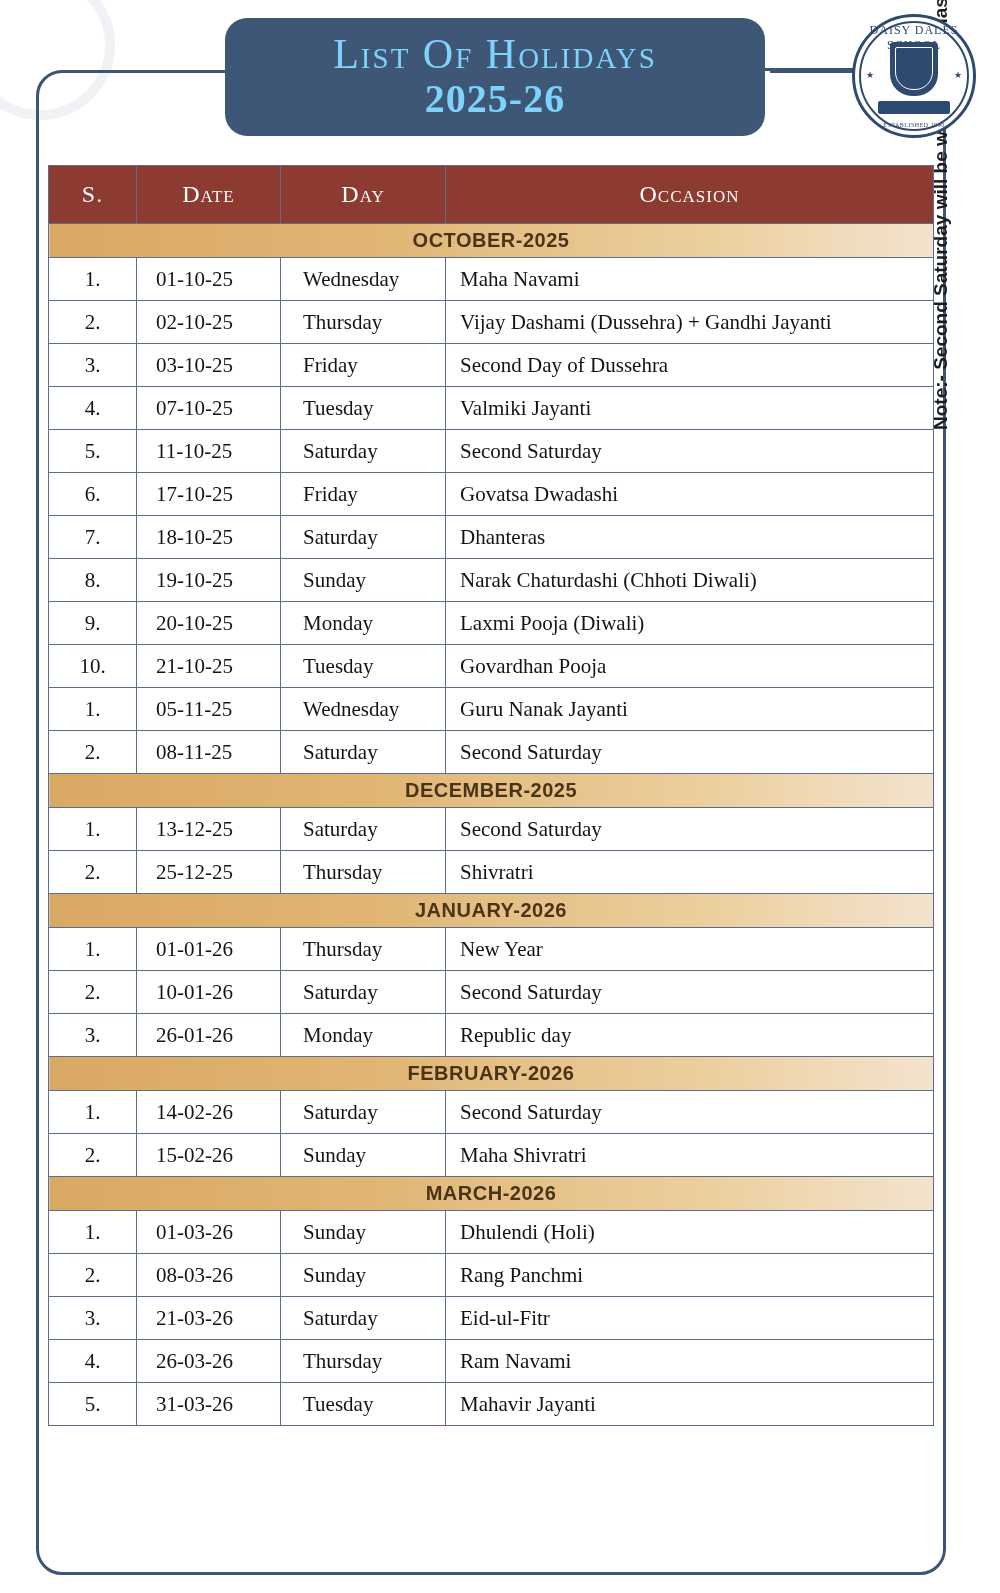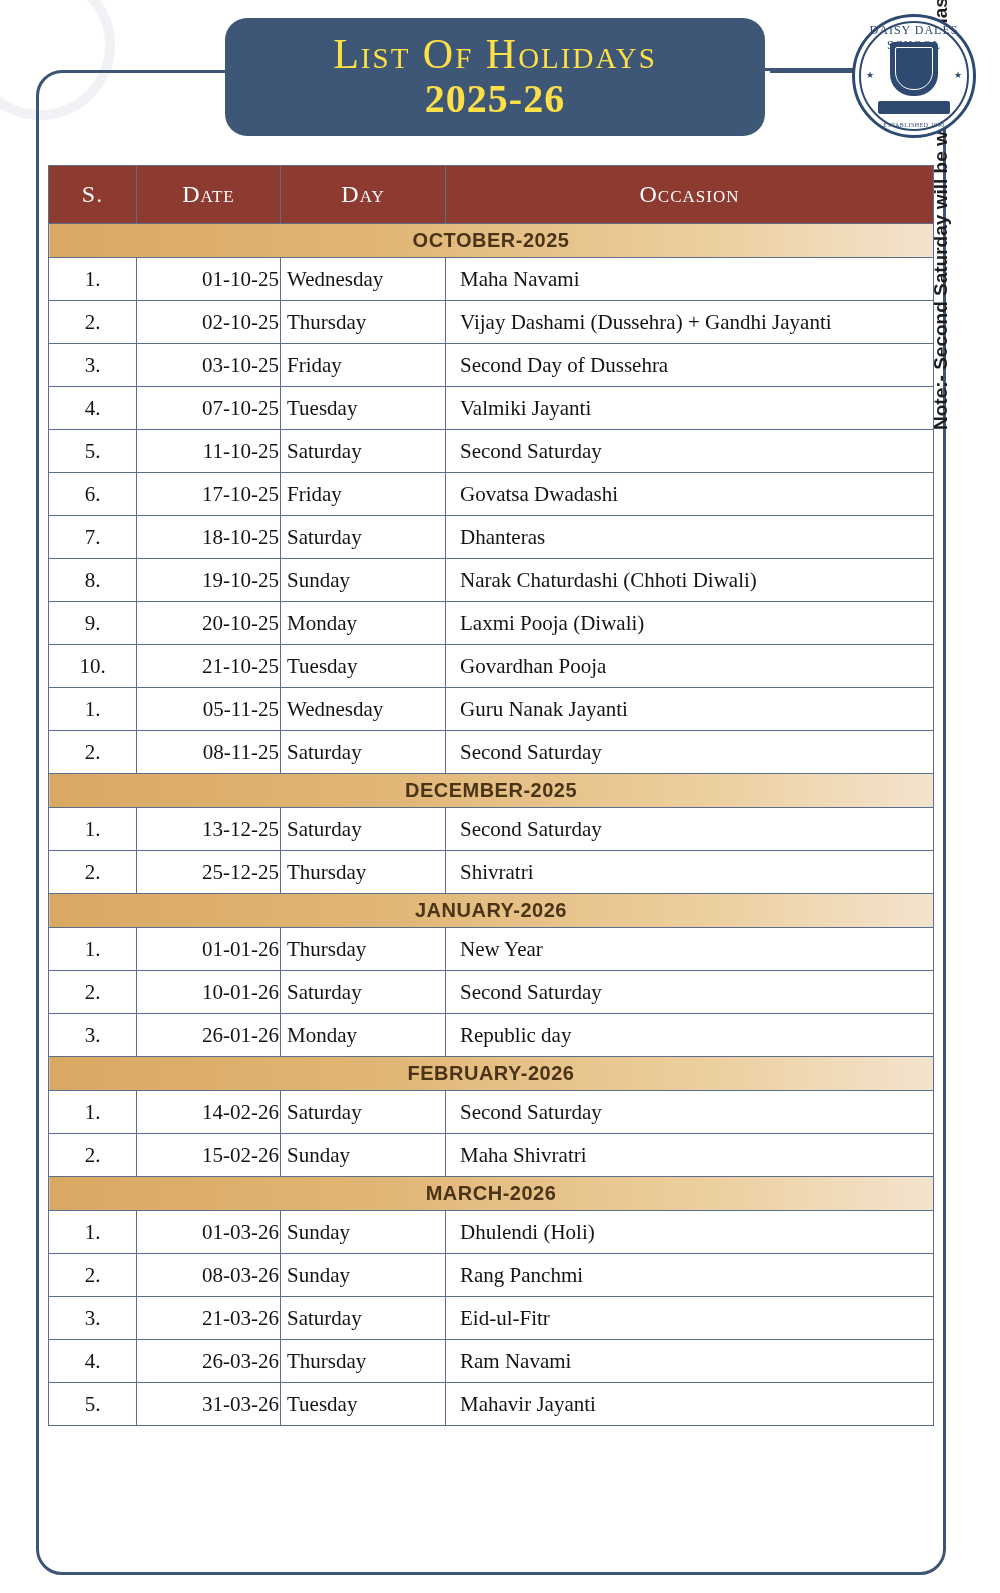--- a/index.html
+++ b/index.html
@@ -103,21 +103,21 @@
     top: 18px;
     width: 540px;
     height: 118px;
     background: #3f5777;
     border-radius: 22px;
     z-index: 3;
     display: flex;
     flex-direction: column;
     align-items: center;
     justify-content: center;
-    color: #fde047;
+    color: #7dd3fc;
   }
   .title-line1 {
     font-size: 42px;
     letter-spacing: 2px;
     font-variant: small-caps;
     text-transform: capitalize;
     font-family: "Liberation Serif", serif;
     line-height: 1.05;
   }
   .title-line2 {
@@ -271,22 +271,22 @@
   }
 
   tr.data-row td {
     height: 43px;
     font-family: "Liberation Serif", serif;
     font-size: 21px;
     color: #141414;
     background: #ffffff;
   }
   td.sn   { text-align: center; }
-  td.date { text-align: right; padding-left: 19px; }
-  td.day  { padding-left: 6px; }
+  td.date { text-align: left; padding-left: 19px; }
+  td.day  { padding-left: 22px; }
   td.occ  { padding-left: 14px; }
 </style>
 </head>
 <body>
 
 <div class="corner-seal"></div>
 <div class="watermark"></div>
 <div class="watermark-text wm-a">DAISY</div>
 <div class="watermark-text wm-b">DALES</div>
 <div class="watermark-text wm-c">DE</div>

